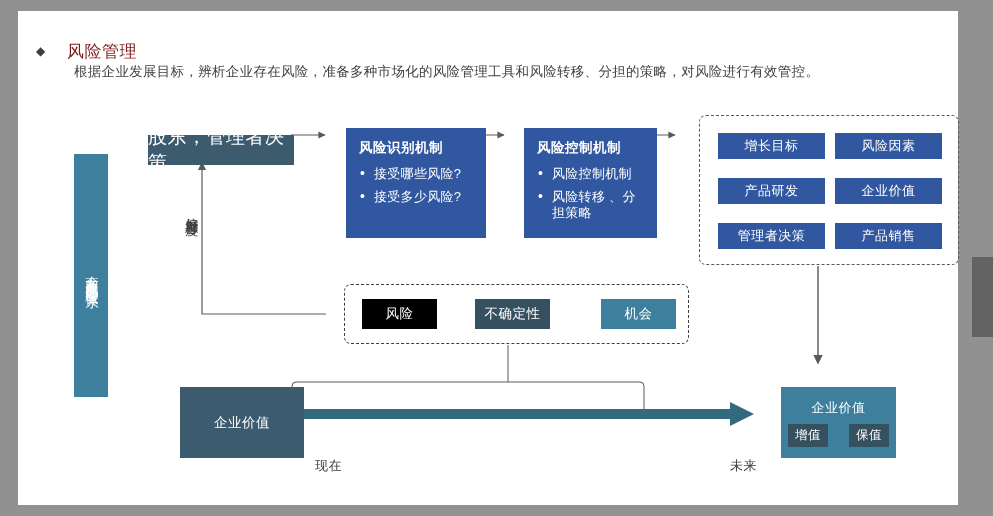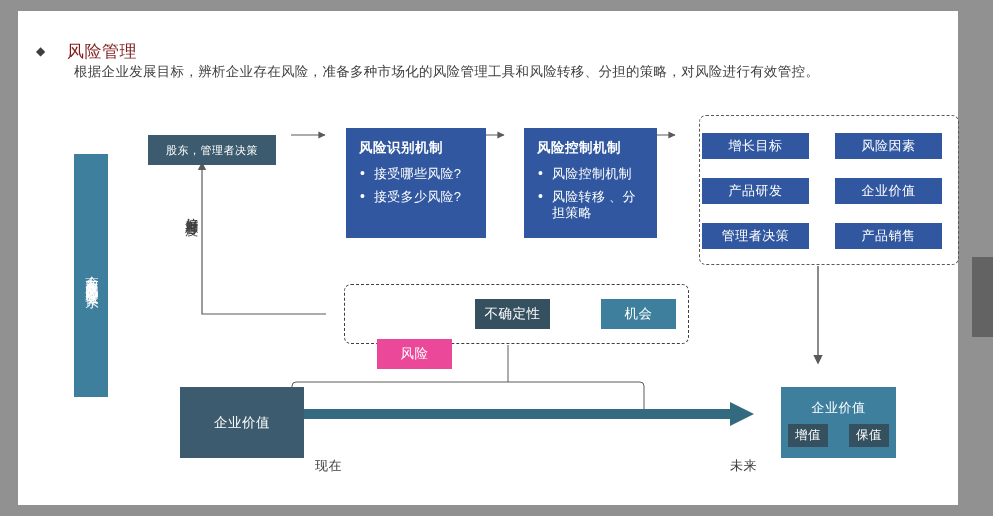--- a/index.html
+++ b/index.html
@@ -65,22 +65,22 @@
     position: absolute;
     color: #ffffff;
     display: flex;
     align-items: center;
     justify-content: center;
   }
   .slate  { background: #3c5b6e; }
 
   
   #box-decision {
-    left: 130px; top: 124px; width: 128px; height: 30px;
-    font-size: 11px; letter-spacing: .5px;
+    left: 130px; top: 124px; width: 146px; height: 30px;
+    font-size: 19px; letter-spacing: .5px;
   }
 
   
   .mech {
     position: absolute;
     background: #30579f;
     color: #fff;
     padding: 11px 16px 12px 13px;
   }
   .mech .mtitle {
@@ -113,41 +113,41 @@
   }
   #grid-group .cell {
     position: absolute;
     background: #30579f;
     color: #fff;
     font-size: 13px;
     letter-spacing: .5px;
     display: flex; align-items: center; justify-content: center;
   }
   .gc-w { width: 107px; height: 26px; }
-  .gcol1 { left: 2px; }
+  .gcol1 { left: 18px; }
   .gcol2 { left: 135px; }
   .grow1 { top: 17px; }
   .grow2 { top: 62px; }
   .grow3 { top: 107px; }
 
   
   #mid-group {
     position: absolute;
     left: 326px; top: 273px; width: 345px; height: 60px;
     border: 1.5px dashed #3f3f3f;
     border-radius: 7px;
   }
   #mid-group .chip {
     position: absolute; top: 14px;
     width: 75px; height: 30px;
     font-size: 13.5px; letter-spacing: .5px;
     display: flex; align-items: center; justify-content: center;
     color: #fff;
   }
-  #chip-risk  { left: 32px;  background: #ec4899; margin-top: 40px; }
+  #chip-risk  { left: 17px;  background: #000000; }
   #chip-uncert{ left: 130px; background: #35505f; }
   #chip-chance{ left: 256px; background: #3d7f9c; }
 
   
   #pref-label {
     position: absolute; left: 166px; top: 196px;
     font-size: 13px; color: #3f3f3f; letter-spacing: 1px;
     writing-mode: vertical-rl;
     line-height: 1.1;
   }

